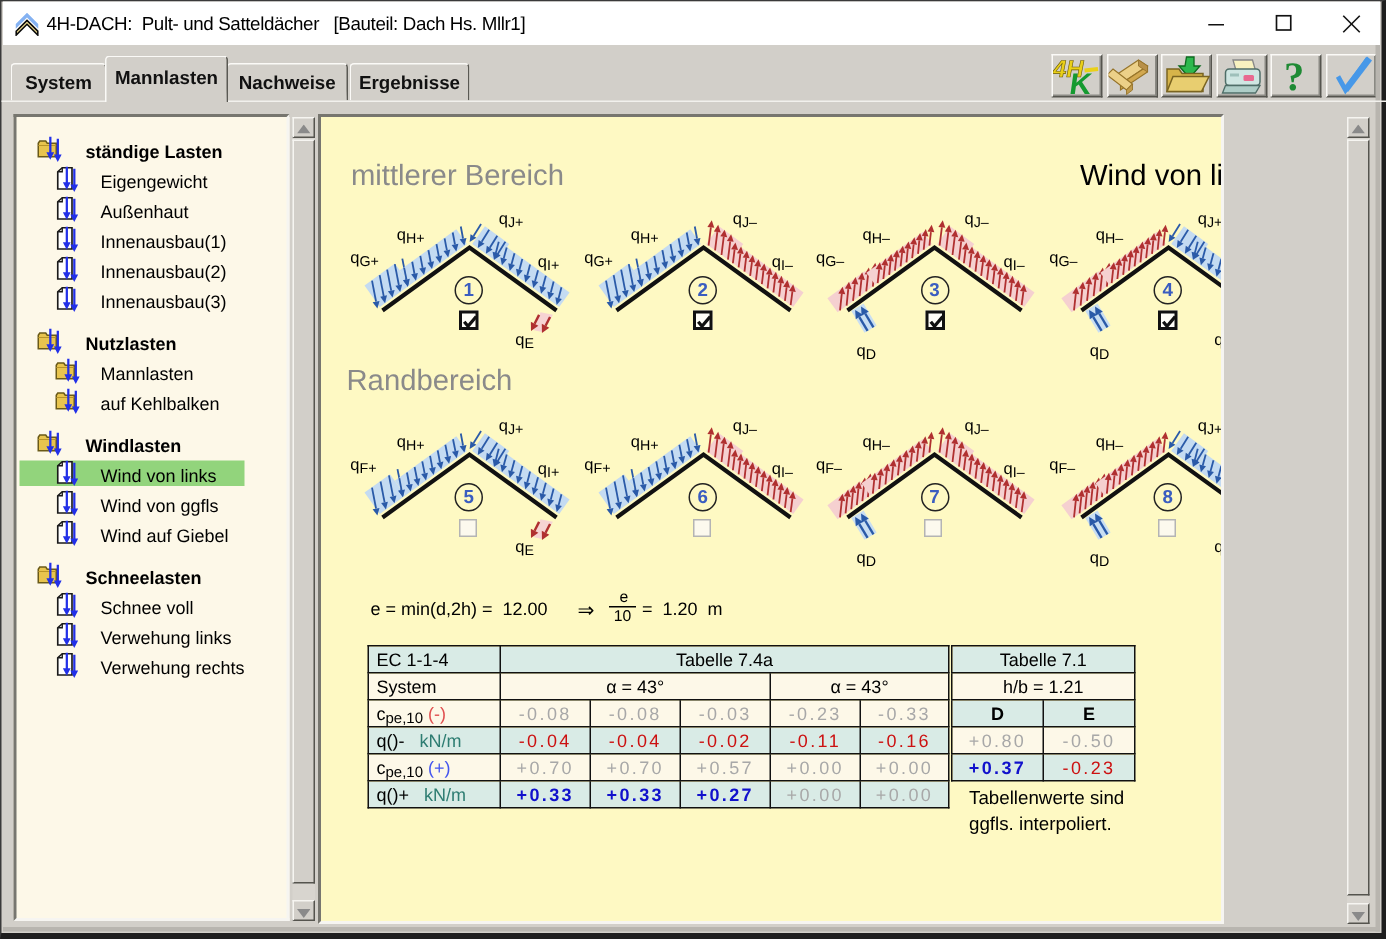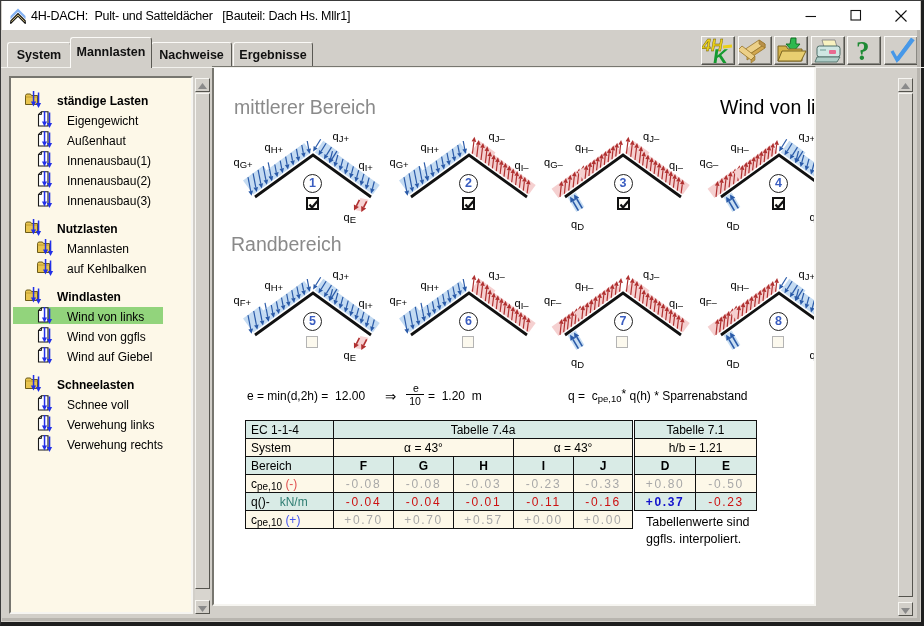--- a/index.html
+++ b/index.html
@@ -7,21 +7,21 @@
 #titlebar{position:absolute;left:1px;top:0px;right:1px;height:29px;background:#fff;}
 #title{position:absolute;left:30px;top:8px;font-size:12.5px;letter-spacing:-0.25px;color:#000000;white-space:pre;z-index:2}
 #tabrow{position:absolute;left:0;top:29px;width:100%;height:38px}
 .tab{position:absolute;background:#d2cfc9;border:1px solid #8a8983;border-bottom:none;
  border-top-color:#fbfaf7;border-left-color:#fbfaf7;border-right-color:#5a5953;
  border-radius:3px 3px 0 0;text-align:center;font-weight:bold;font-size:12.5px;color:#111}
 .tb{position:absolute;width:34px;height:29px;top:35px;background:#d2cfc9;
  border:1px solid;border-color:#fbfaf7 #55544e #55544e #fbfaf7;box-shadow:inset -1px -1px 0 #8a8983}
 #treepanel{position:absolute;left:8px;top:75px;width:184px;height:538px;background:#fdf8e8;
  border:2px solid;border-color:#77766f #f6f5f1 #f6f5f1 #77766f}
-#mainpanel{position:absolute;left:211px;top:65px;width:604px;height:540px;background:#ffffff;
+#mainpanel{position:absolute;left:211px;top:75px;width:604px;height:540px;background:#fef9c3;
  border:2px solid;border-color:#77766f #f6f5f1 #f6f5f1 #77766f;overflow:hidden}
 .sbar{position:absolute;width:15px;background:#d8d5cf}
 .sbtn{position:absolute;left:0;width:15px;height:14px;background:#d2cfc9;
  border:1px solid;border-color:#f6f5f1 #55544e #55544e #f6f5f1}
 .sthumb{position:absolute;left:0;width:15px;background:#d2cfc9;
  border:1px solid;border-color:#f6f5f1 #55544e #55544e #f6f5f1}
 .tri{position:absolute;left:2px;display:block}
 .trow{position:absolute;left:0;height:18px;white-space:nowrap}
 .trow .lb{font-size:12px;color:#000}
 .trow.hd .lb{font-weight:bold}
@@ -976,69 +976,68 @@
         <span class="ql" style="left:797.5px;top:276.5px">q<span class="sb">J+</span></span>
         <span class="ql" style="left:823.5px;top:305.5px">q<span class="sb">I+</span></span>
         <span class="ql" style="left:808.5px;top:357.5px">q<span class="sb">E</span></span>
         <span class="ql" style="left:725.5px;top:364.5px">q<span class="sb">D</span></span>
         <div class="fx" style="left:246px;top:398px">e = min(d,2h) =  12.00</div>
         <div class="fx" style="left:384px;top:397px;font-size:13.5px">⇒</div>
         <div class="fx" style="left:407px;top:391px;font-size:10.5px;text-align:center;width:16px">e</div>
         <div style="position:absolute;left:405px;top:403px;width:18px;height:1px;background:#000"></div>
         <div class="fx" style="left:405px;top:404px;font-size:10.5px;text-align:center;width:18px">10</div>
         <div class="fx" style="left:427px;top:398px">=  1.20  m</div>
-        <div class="fx" style="left:567px;top:398px">q =  c<span style="font-size:9.5px;position:relative;top:2px">pe,10</span><span style="position:relative;top:-2px">*</span> q(h) * Sparrenabstand</div>
         <table class="tbl" style="left:244px;top:429px;width:387px">
           <colgroup>
             <col style="width:88px">
             <col style="width:60px">
             <col style="width:60px">
             <col style="width:60px">
             <col style="width:60px">
             <col style="width:59px">
           </colgroup>
           <tbody>
             <tr class="cy">
               <td class="lab">EC 1-1-4</td>
               <td colspan="5">Tabelle 7.4a</td>
             </tr>
             <tr class="cr">
               <td class="lab">System</td>
               <td colspan="3">α = 43°</td>
               <td colspan="2">α = 43°</td>
             </tr>
-            <tr class="cy">
-              <td class="lab">Bereich</td>
-              <td><b>F</b></td>
-              <td><b>G</b></td>
-              <td><b>H</b></td>
-              <td><b>I</b></td>
-              <td><b>J</b></td>
-            </tr>
             <tr class="cr">
               <td class="lab">c<span style="font-size:10px;position:relative;top:2px">pe,10</span> <span style="color:#e05050">(-)</span></td>
               <td class="mono gv">-0.08</td>
               <td class="mono gv">-0.08</td>
               <td class="mono gv">-0.03</td>
               <td class="mono gv">-0.23</td>
               <td class="mono gv">-0.33</td>
             </tr>
             <tr class="cy">
               <td class="lab">q()-&nbsp;&nbsp; <span class="teal">kN/m</span></td>
               <td class="mono rv">-0.04</td>
               <td class="mono rv">-0.04</td>
-              <td class="mono rv">-0.01</td>
+              <td class="mono rv">-0.02</td>
               <td class="mono rv">-0.11</td>
               <td class="mono rv">-0.16</td>
             </tr>
             <tr class="cr">
               <td class="lab">c<span style="font-size:10px;position:relative;top:2px">pe,10</span> <span style="color:#4455ee">(+)</span></td>
               <td class="mono gv">+0.70</td>
               <td class="mono gv">+0.70</td>
               <td class="mono gv">+0.57</td>
+              <td class="mono gv">+0.00</td>
+              <td class="mono gv">+0.00</td>
+            </tr>
+            <tr class="cy">
+              <td class="lab">q()+&nbsp;&nbsp; <span class="teal">kN/m</span></td>
+              <td class="mono bv">+0.33</td>
+              <td class="mono bv">+0.33</td>
+              <td class="mono bv">+0.27</td>
               <td class="mono gv">+0.00</td>
               <td class="mono gv">+0.00</td>
             </tr>
           </tbody>
         </table>
         <table class="tbl" style="left:633px;top:429px;width:122px">
           <colgroup>
             <col style="width:61px">
             <col style="width:61px">
           </colgroup>

